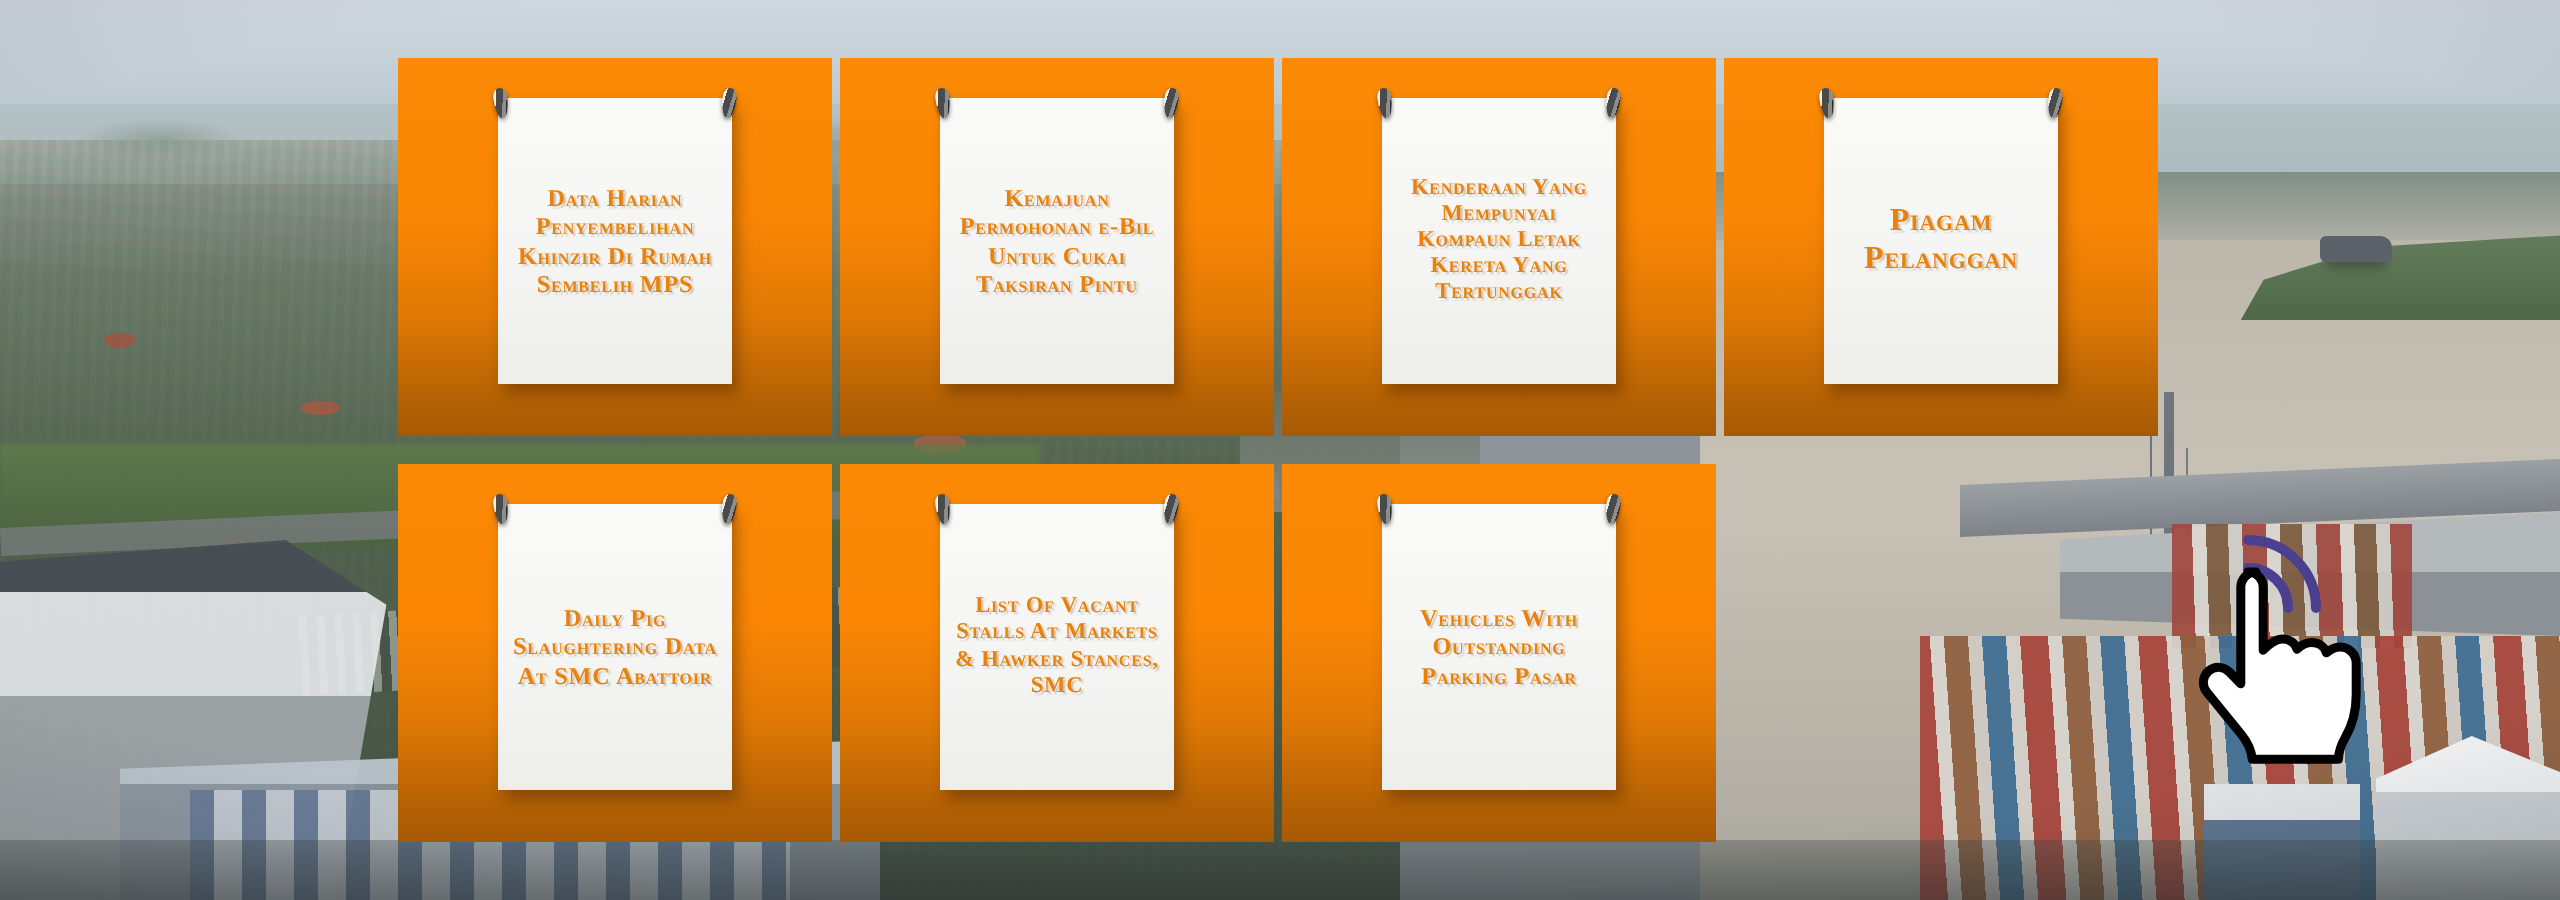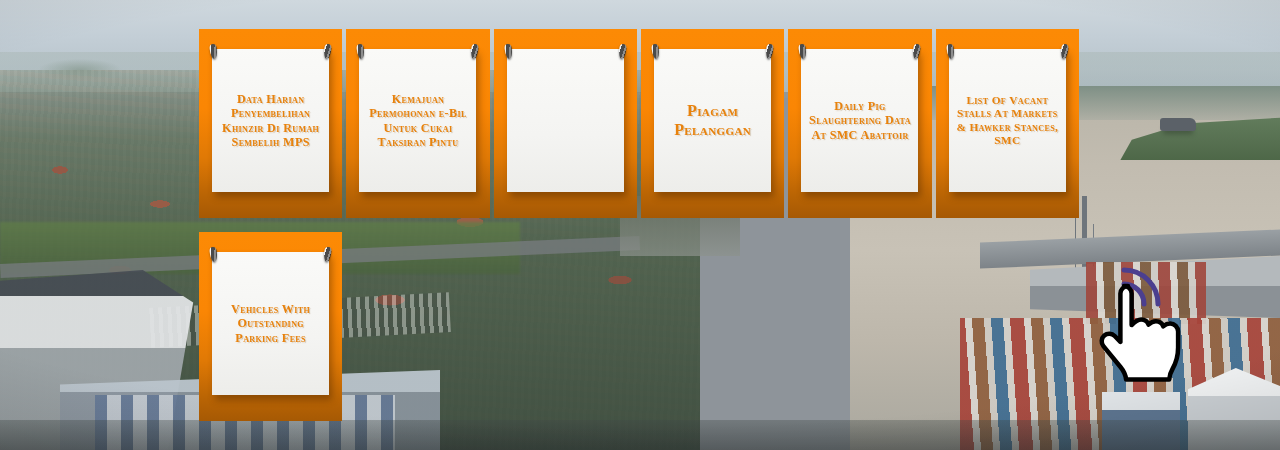--- a/index.html
+++ b/index.html
@@ -175,21 +175,21 @@
     background: radial-gradient(120% 90% at 50% 45%, rgba(0,0,0,0) 55%, rgba(0,0,0,.28) 100%);
   }
 
   
   #grid {
     position: absolute;
     left: 199px;
     top: 29px;
     width: 880px;
     display: grid;
-    grid-template-columns: repeat(6, 1fr);
+    grid-template-columns: repeat(4, 1fr);
     grid-auto-rows: 189px;
     row-gap: 14px;
     column-gap: 4px;
   }
   .panel {
     position: relative;
     background: linear-gradient(180deg,#FC8A05 0%, #FA8604 42%, #E07905 68%, #B96404 88%, #A65904 100%);
     display: flex;
     align-items: flex-start;
     justify-content: center;
@@ -293,20 +293,21 @@
         <span class="pin left"></span>
         <span class="pin right"></span>
         <span class="card-label sm">Kemajuan Permohonan e-Bil Untuk Cukai Taksiran Pintu</span>
       </div>
     </div>
 
     <div class="panel">
       <div class="card">
         <span class="pin left"></span>
         <span class="pin right"></span>
+        <span class="card-label xs">Kenderaan Yang Mempunyai Kompaun Letak Kereta Yang Tertunggak</span>
       </div>
     </div>
 
     <div class="panel">
       <div class="card">
         <span class="pin left"></span>
         <span class="pin right"></span>
         <span class="card-label">Piagam Pelanggan</span>
       </div>
     </div>
@@ -329,21 +330,21 @@
         <span class="card-label xs">List Of Vacant Stalls At Markets &amp; Hawker Stances, SMC</span>
       </div>
     </div>
 
 
 
     <div class="panel">
       <div class="card">
         <span class="pin left"></span>
         <span class="pin right"></span>
-        <span class="card-label sm">Vehicles With Outstanding Parking Fees</span>
+        <span class="card-label sm">Vehicles With Outstanding Parking Pasar</span>
       </div>
     </div>
 
   </div>
 
   <div id="cursor">
     <svg viewBox="0 0 120 130" xmlns="http://www.w3.org/2000/svg">
       <g fill="none" stroke="#4B3F8F" stroke-width="5" stroke-linecap="round">
         <path d="M44 12 A34 34 0 0 1 78 46"></path>
         <path d="M44 26 A20 20 0 0 1 64 46"></path>

